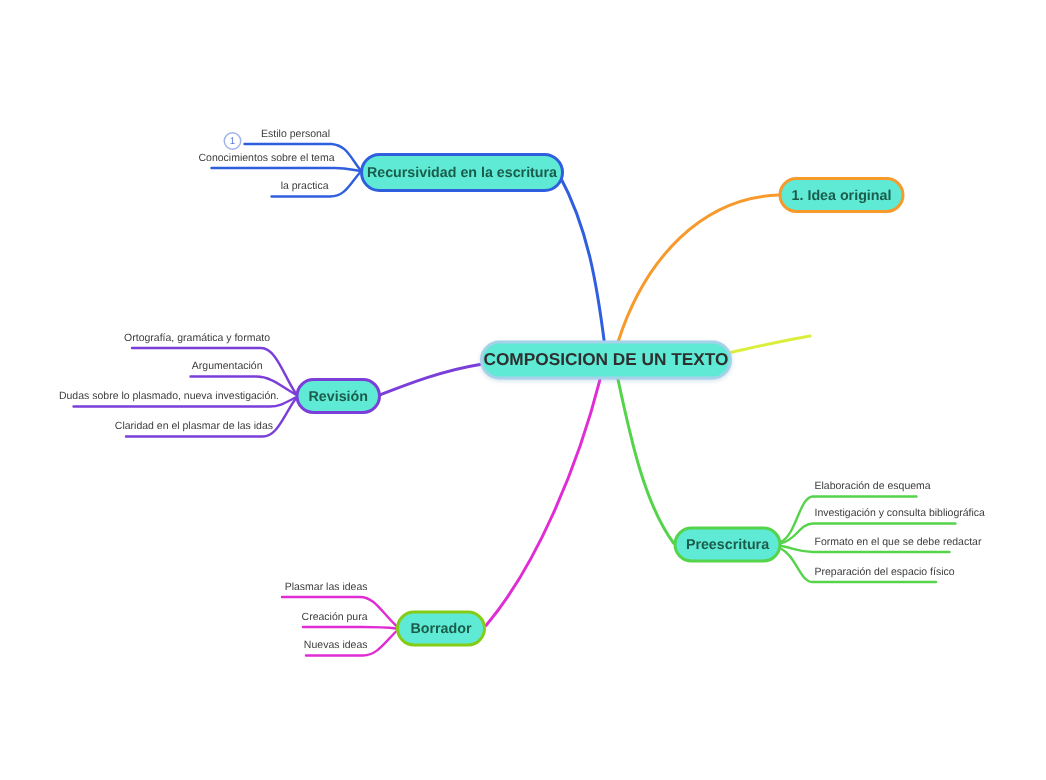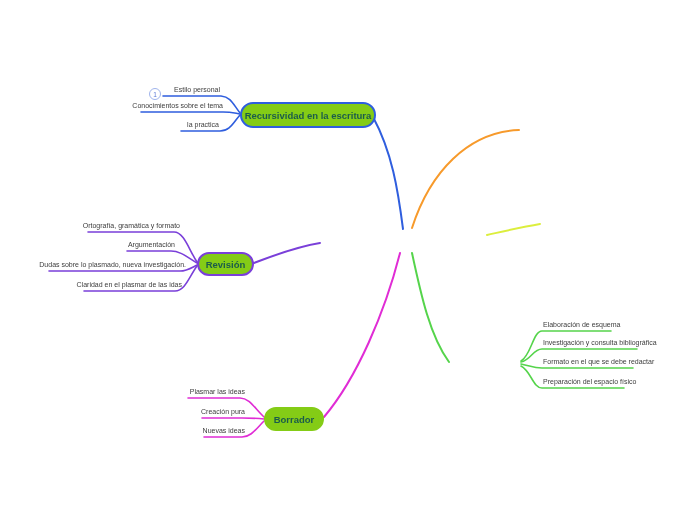--- a/index.html
+++ b/index.html
@@ -3,33 +3,33 @@
 <meta charset="utf-8">
 <style>
   html,body{margin:0;padding:0;background:#ffffff;}
   #canvas{
     position:relative;width:697px;height:520px;background:#ffffff;overflow:hidden;
     font-family:"Liberation Sans","DejaVu Sans",sans-serif;
   }
   #wires{position:absolute;left:0;top:0;width:697px;height:520px;}
   .node{
     position:absolute;display:flex;align-items:center;justify-content:center;
-    background:#84cc16;border-radius:13px;white-space:nowrap;box-sizing:border-box;
+    background:#5eead4;border-radius:13px;white-space:nowrap;box-sizing:border-box;
     font-weight:bold;color:#1b5c4b;font-size:9.5px;
   }
   .node-central{
     border:2px solid #a6d2e9;color:#2f2f2f;font-size:11.5px;
     box-shadow:0 1px 3px rgba(120,170,200,0.35);
   }
   .node-recursividad{border:2px solid #2f5ede;}
   .node-idea{border:2px solid #f79a2b;}
   .node-escribir{border:2px solid #dcee3d;}
   .node-preescritura{border:2px solid #55d44b;}
   .node-revision{border:2px solid #7a3fd9;text-align:center;}
-  .node-borrador{border:5px solid #84cc16;}
+  .node-borrador{border:2px solid #84cc16;}
   .child{
     position:absolute;font-size:7px;color:#3c3c3c;white-space:nowrap;line-height:8px;
   }
   .badge{
     position:absolute;left:149px;top:88px;width:12px;height:12px;border-radius:50%;
     border:1.3px solid #a0b4ec;background:#ffffff;color:#5b79d6;
     font-size:6.5px;line-height:12px;text-align:center;box-sizing:border-box;
   }
 </style>
 </head>
@@ -68,25 +68,28 @@
     </g>
 
     <g stroke="#55d44b" stroke-width="1.6" stroke-linecap="round" stroke-linejoin="round">
       <path d="M 521 361 C 531 356 533 331 542 331 H 611"></path>
       <path d="M 521 362 C 531 360 533 349 542 349 H 637"></path>
       <path d="M 521 364 C 531 366 533 368 542 368 H 633"></path>
       <path d="M 521 366 C 531 371 533 388 542 388 H 624"></path>
     </g>
   </svg>
 
+  <div class="node node-central" style="left:320px;top:227px;width:168px;height:26px;">COMPOSICION DE UN TEXTO</div>
 
   <div class="node node-recursividad" style="left:240px;top:102px;width:136px;height:26px;">Recursividad en la escritura</div>
 
+  <div class="node node-idea" style="left:519px;top:118px;width:84px;height:24px;">1. Idea original</div>
 
 
+  <div class="node node-preescritura" style="left:449px;top:351px;width:72px;height:24px;">Preescritura</div>
 
   <div class="node node-revision" style="left:197px;top:252px;width:57px;height:24px;">Revisión</div>
 
   <div class="node node-borrador" style="left:264px;top:407px;width:60px;height:24px;">Borrador</div>
 
   <div class="badge">1</div>
   <div class="child" style="right:477px;top:86px;">Estilo personal</div>
   <div class="child" style="right:474px;top:102px;">Conocimientos sobre el tema</div>
   <div class="child" style="right:478px;top:121px;">la practica</div>
 

